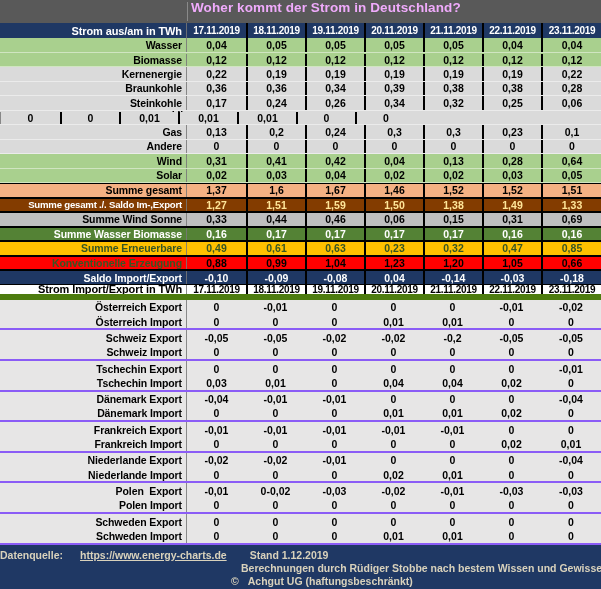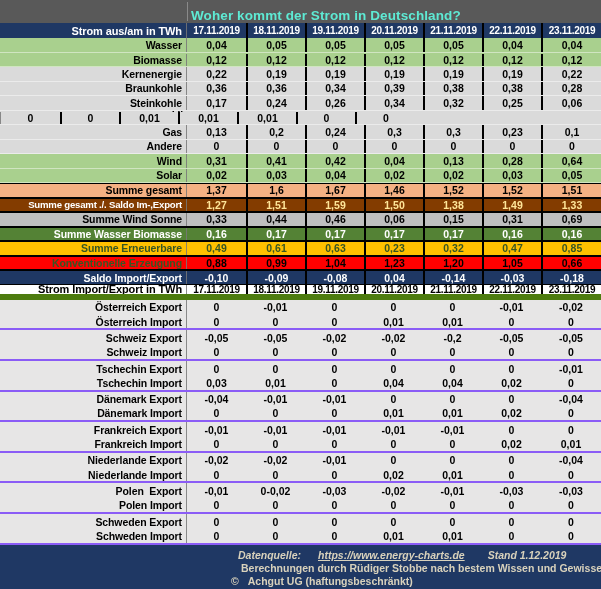--- a/index.html
+++ b/index.html
@@ -4,21 +4,21 @@
 <style>
   html,body{margin:0;padding:0;background:#ffffff;}
   body{
     width:601px;height:589px;overflow:hidden;
     font-family:"Liberation Sans",sans-serif;font-weight:bold;color:#000;
     -webkit-font-smoothing:antialiased;
   }
   .page{width:601px;height:589px;display:flex;flex-direction:column;}
 
   
-  .title-bar{height:23px;background:#595959;color:#5eead4;display:flex;align-items:flex-end;
+  .title-bar{height:23px;background:#595959;color:#f0abfc;display:flex;align-items:flex-start;
     position:relative;flex:none;}
   .title-bar::before{content:"";position:absolute;left:187px;top:2px;bottom:2px;width:1px;background:#8a8a8a;}
   .title-bar .title{margin-left:191px;font-size:13.5px;letter-spacing:.1px;white-space:nowrap;}
 
   
   .row{display:flex;box-sizing:border-box;align-items:stretch;}
   .label{width:187px;box-sizing:border-box;display:flex;align-items:center;justify-content:flex-end;
     padding-right:4px;font-size:10.5px;white-space:pre;overflow:hidden;letter-spacing:-0.1px;}
   .vals{display:flex;flex:1;border-left:1px solid rgba(120,120,120,.85);box-sizing:border-box;}
   .val{width:59px;flex:none;box-sizing:border-box;display:flex;align-items:center;justify-content:center;
@@ -43,21 +43,21 @@
   .imp-hdr .label{font-size:11px;}
   .imp-hdr .val + .val{border-left:2px solid #000;}
   .imp-rows{flex:none;}
   .imp-rows .row{height:15.31px;background:#E7E6E6;}
   .imp-rows .row.group-end{border-bottom:2px solid #8b5cf6;text-align:right;}
 
   
   .footer{height:44px;background:#1F3864;color:#D9D2BC;flex:none;box-sizing:border-box;
     padding-top:4px;font-size:10.5px;}
   .f-line{height:13px;display:flex;align-items:center;white-space:pre;}
-  .f1{padding-left:238px;font-style:italic;}
+  .f1{}
   .f2{padding-left:241px;}
   .f3{padding-left:231px;}
   .f-link{color:#D9D2BC;text-decoration:underline;margin-left:17px;}
   .f-stand{margin-left:23px;}
   .f-copy-text{margin-left:9px;}
 </style>
 </head>
 <body>
 
 <div class="page">

